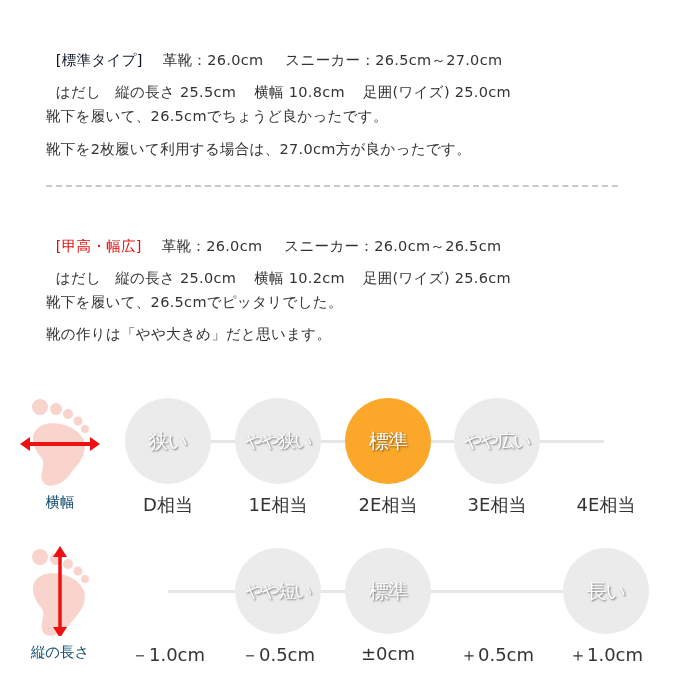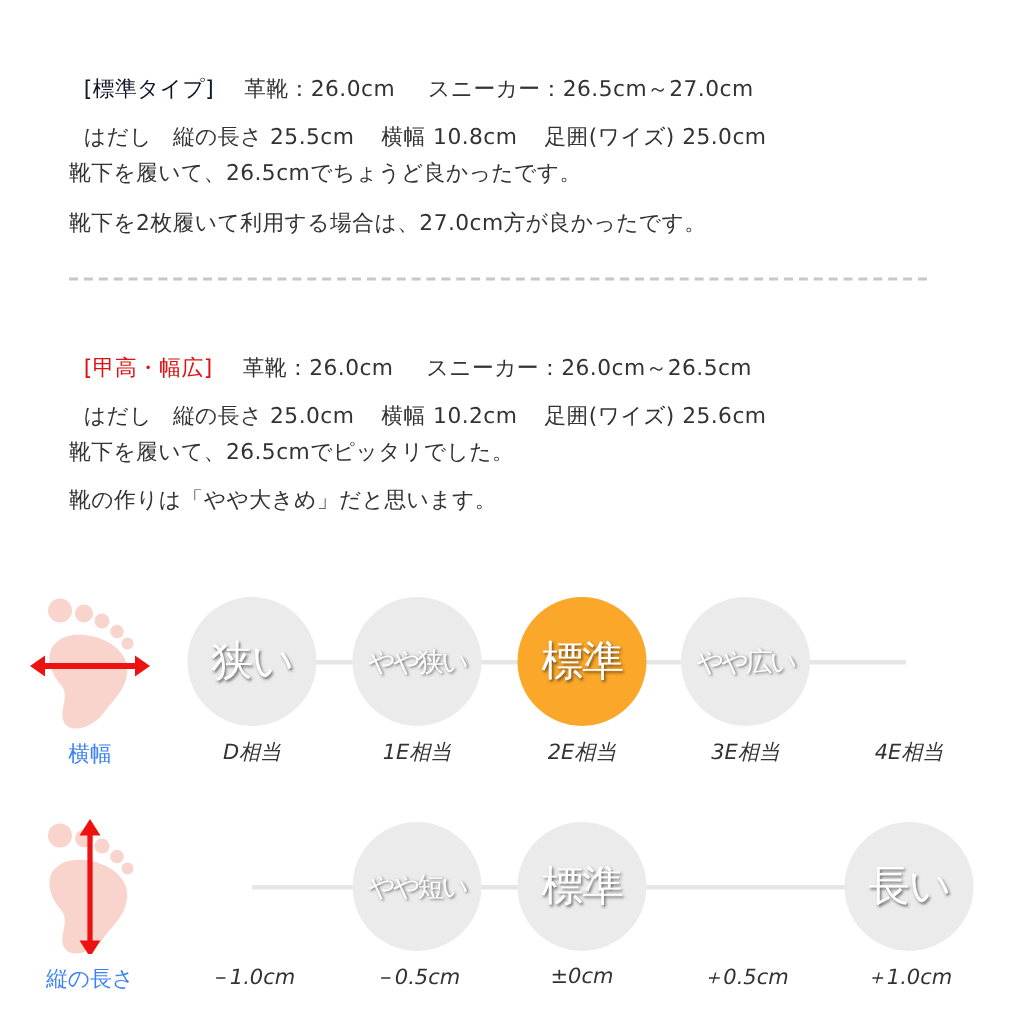--- a/index.html
+++ b/index.html
@@ -21,34 +21,34 @@
     }
     .row { position: absolute; left: 0; width: 680px; height: 140px; }
     .connector {
       position: absolute; left: 168px; width: 436px; height: 3px;
       background: #e6e6e6; top: 50px;
     }
     .circle {
       position: absolute; width: 86px; height: 86px; border-radius: 50%;
       background: #ebebeb; top: 8px;
       display: flex; align-items: center; justify-content: center;
-      color: #ffffff; font-size: 28px; white-space: nowrap;
+      color: #ffffff; font-size: 20px; white-space: nowrap;
       text-shadow: 1px 1px 2px rgba(0,0,0,0.55);
       letter-spacing: -1px;
     }
     .circle.active { background: #faa72a; }
     .circle.small-text { font-size: 18px; letter-spacing: -2px; }
     .sublabel {
       position: absolute; width: 110px; text-align: center; top: 103px;
-      font-size: 14px; color: #333333; font-style: italic;
+      font-size: 18px; color: #333333;
     }
     .icon-wrap { position: absolute; left: 18px; top: 6px; width: 90px; height: 90px; }
     .icon-label {
       position: absolute; left: 8px; width: 104px; text-align: center; top: 103px;
-      font-size: 14.5px; color: #3b82f6;
+      font-size: 14.5px; color: #0c4a6e;
     }
   </style>
 </head>
 <body>
 
 <div class="line" style="top:30px;">
   <span class="tag-blue">[標準タイプ]</span><span class="gap" style="width:20px"></span><span>革靴：26.0cm</span><span class="gap" style="width:22px"></span><span>スニーカー：26.5cm～27.0cm</span>
 </div>
 <div class="line" style="top:62px;">
   <span>はだし</span><span class="gap" style="width:14px"></span><span>縦の長さ 25.5cm</span><span class="gap" style="width:18px"></span><span>横幅 10.8cm</span><span class="gap" style="width:18px"></span><span>足囲(ワイズ) 25.0cm</span>

